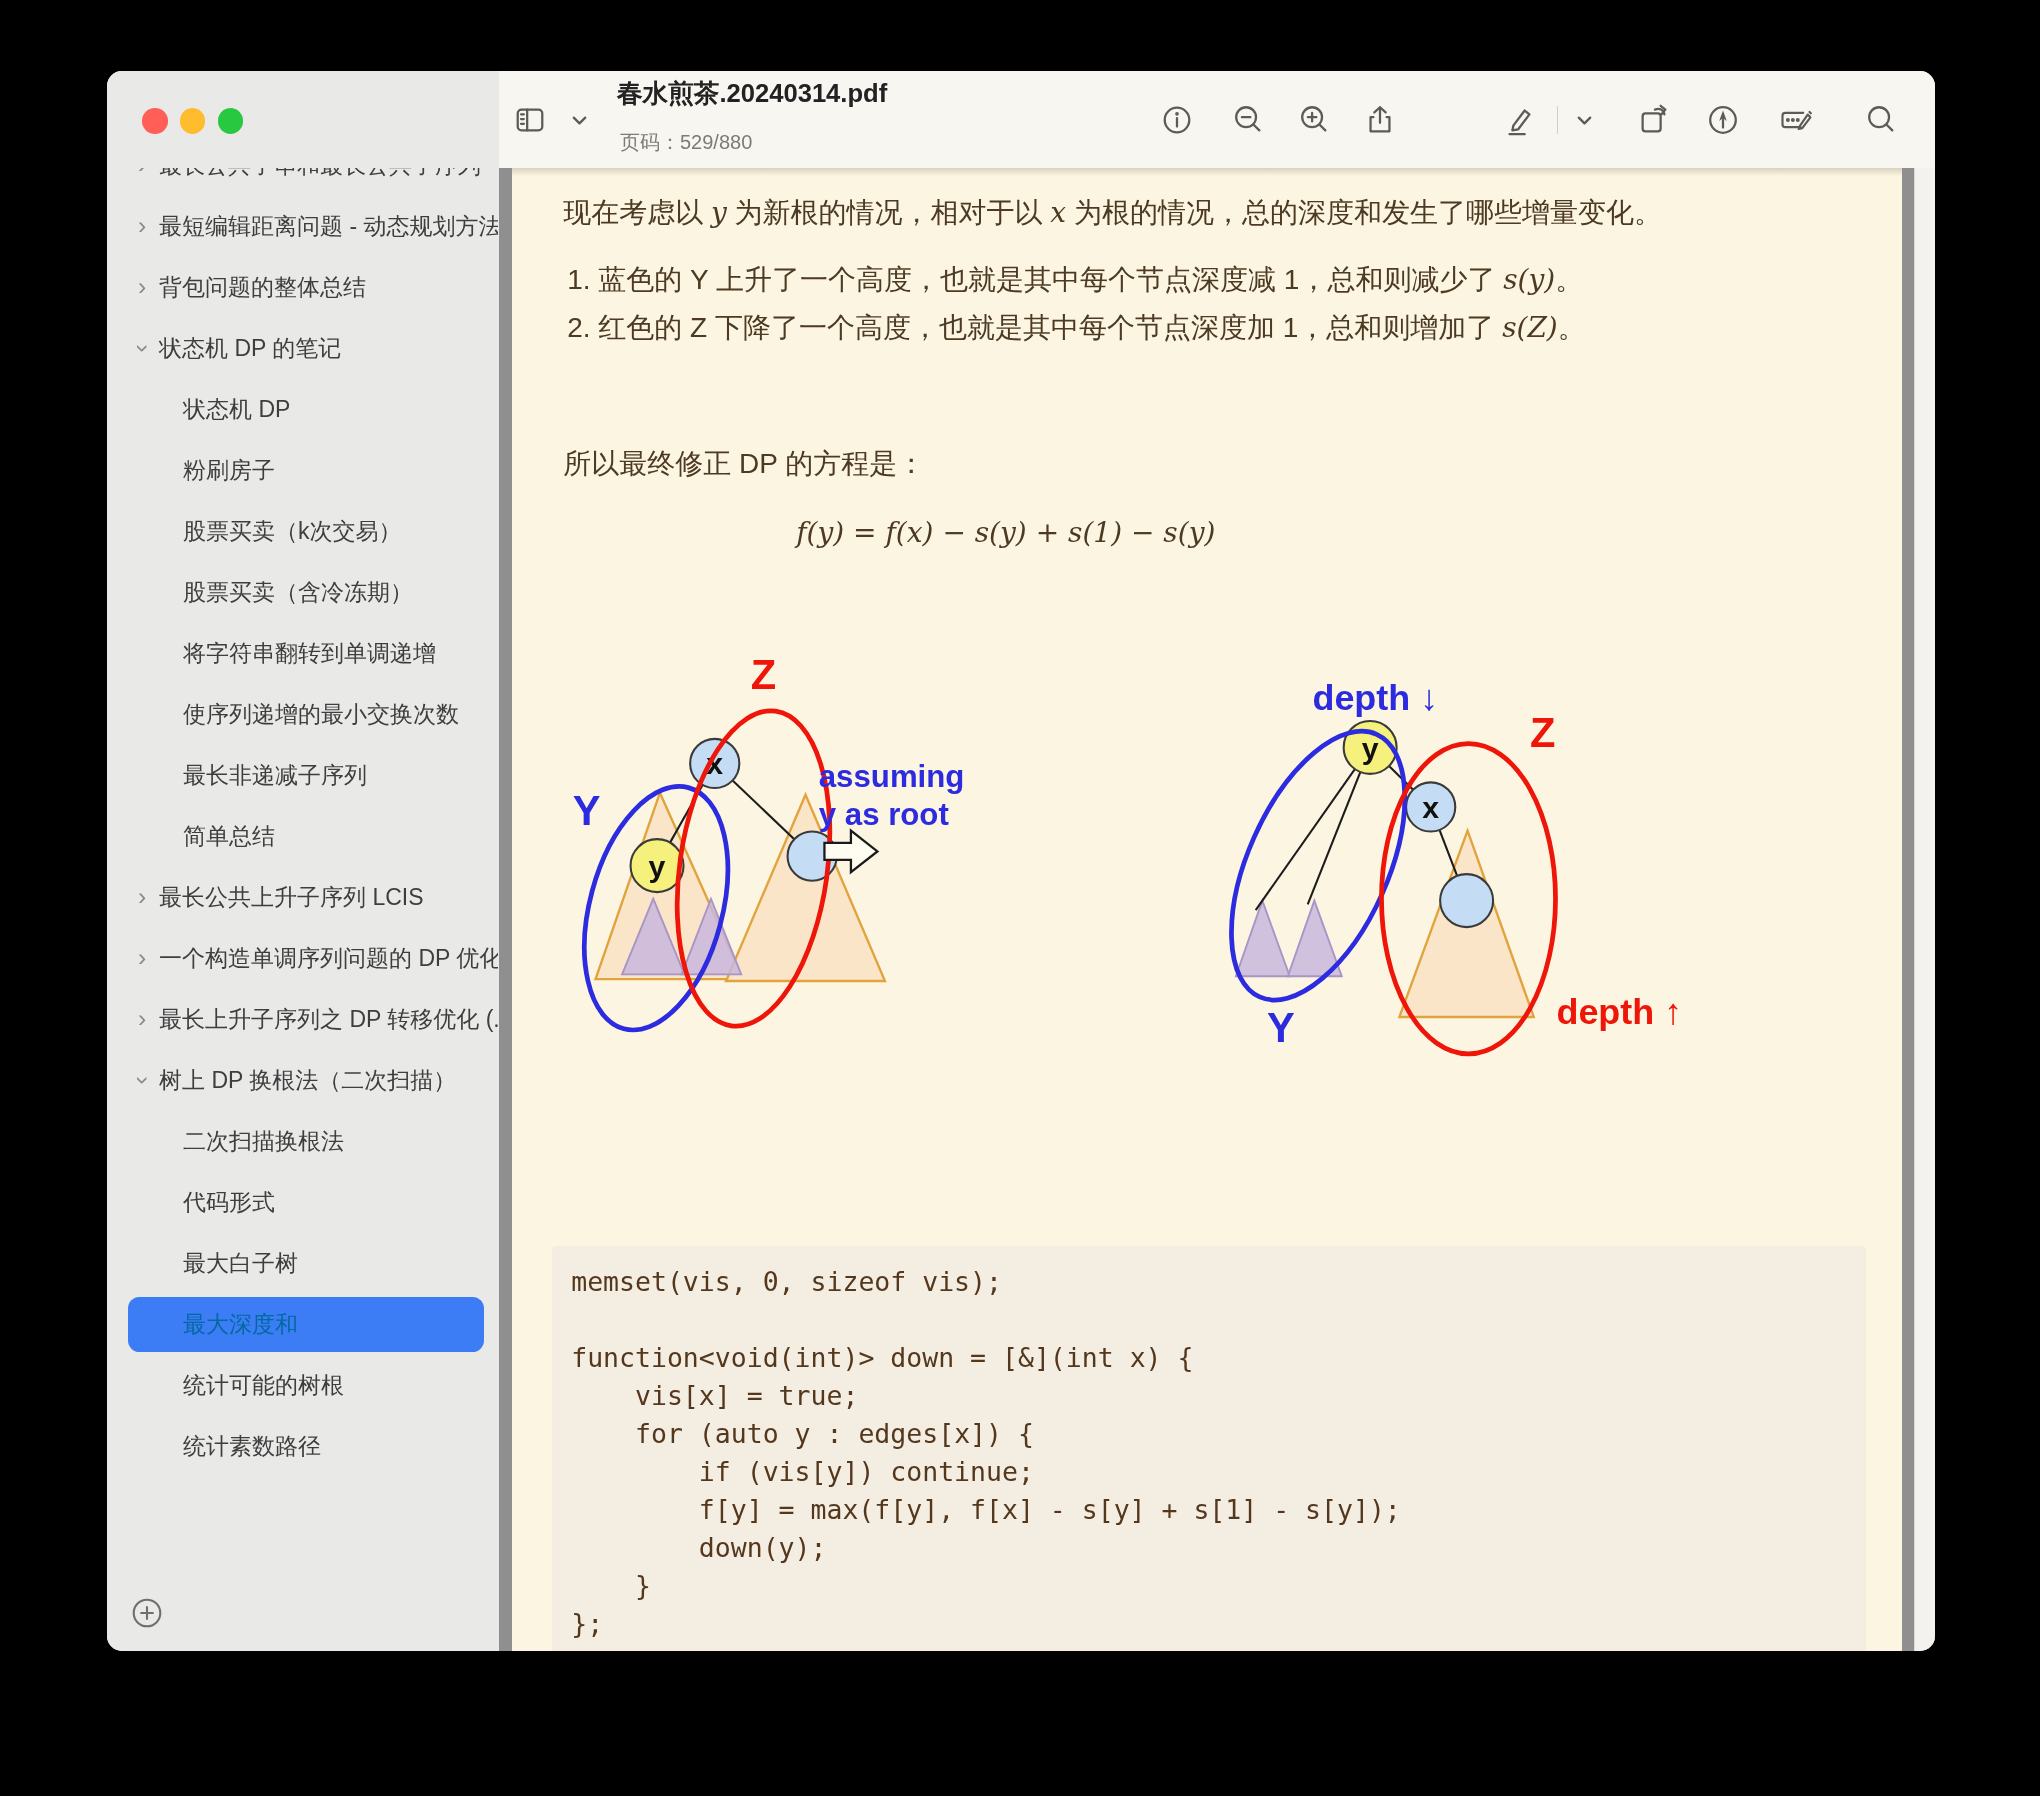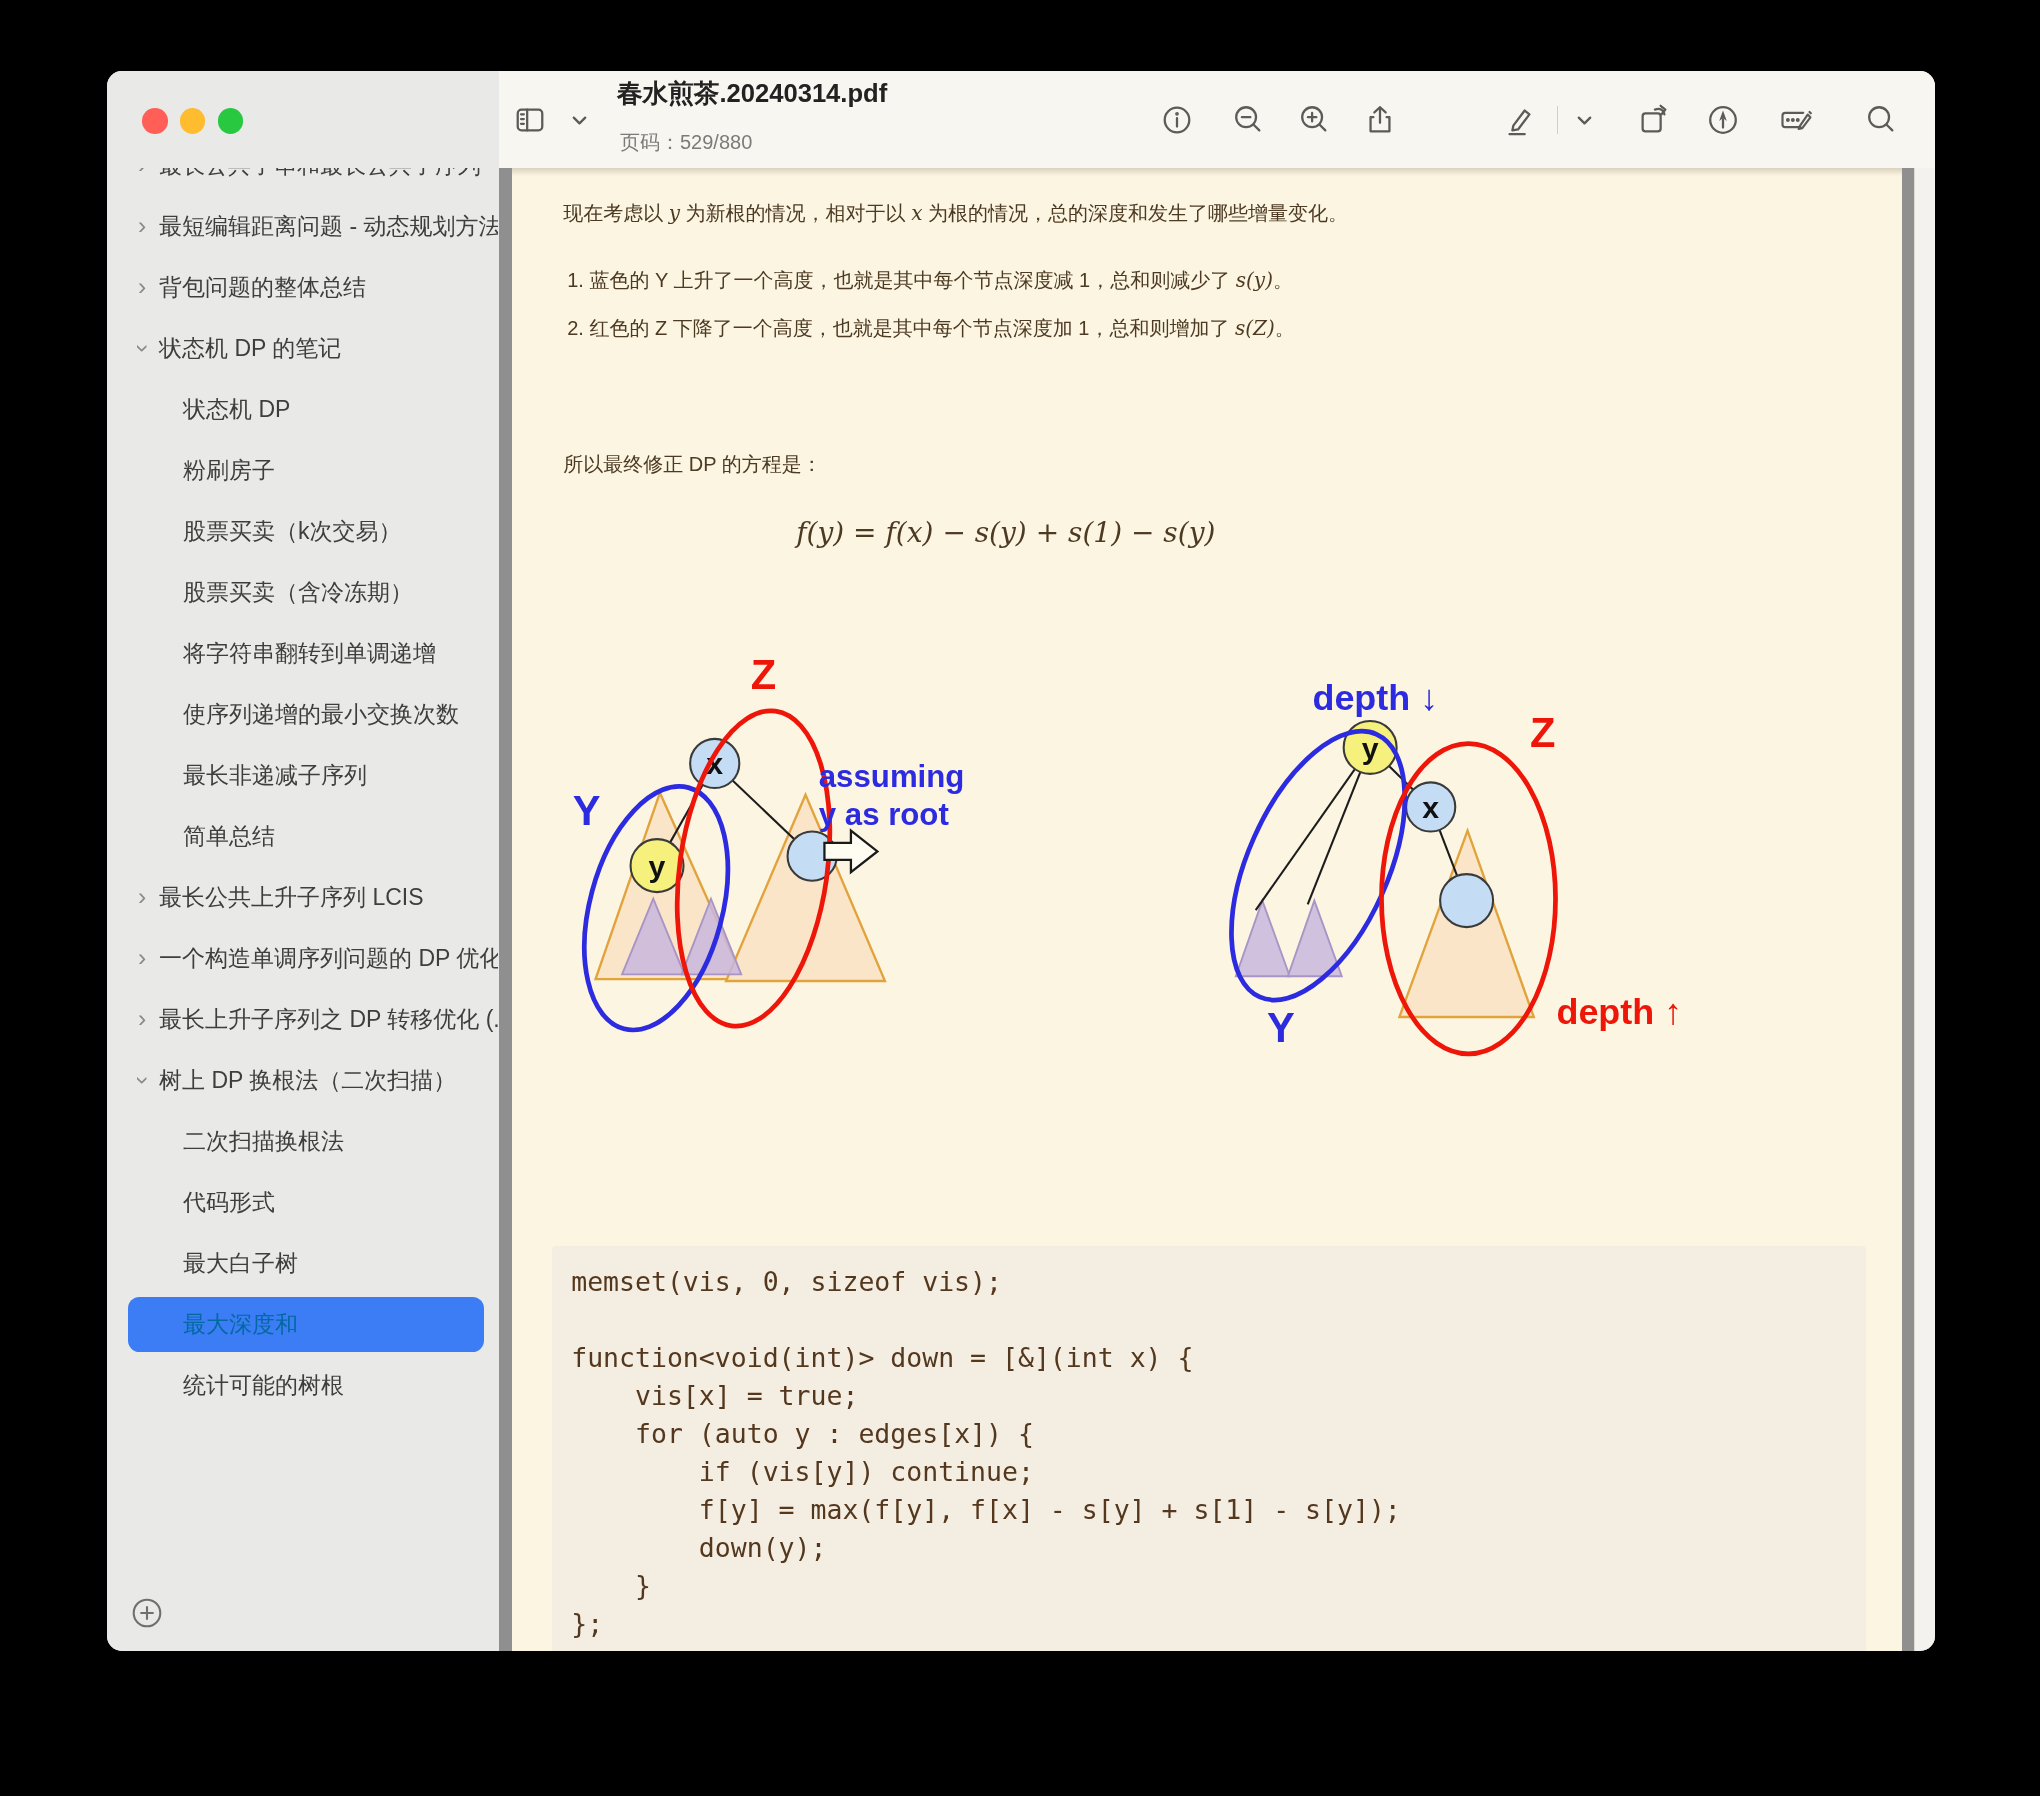--- a/index.html
+++ b/index.html
@@ -37,21 +37,21 @@
           justify-content:center;background:none;border:none;padding:0;cursor:pointer;}
   .tbicon svg{stroke:#5B5B57;fill:none;stroke-width:2.4;stroke-linecap:round;stroke-linejoin:round;}
   .tb-sep{position:absolute;left:1058px;top:35px;width:0.9px;height:28px;background:#D3CFC7;}
   
   .viewport{position:absolute;left:392px;top:97px;right:0;bottom:0;background:#8F8F8F;}
   .scrolltrack{position:absolute;right:0;top:0;width:20px;bottom:0;background:#F4F2EE;
                border-left:0.9px solid #DDDAD4;}
   .page{position:absolute;left:13.2px;top:0;width:1390px;bottom:0;background:#FCF5E1;overflow:hidden;}
   .page::before{content:"";position:absolute;left:0;top:0;right:0;height:7.6px;z-index:5;
                 background:linear-gradient(rgba(60,50,30,.18),rgba(60,50,30,0));}
-  .ptext{position:absolute;color:#4C3A23;font-size:20px;line-height:36px;white-space:nowrap;}
+  .ptext{position:absolute;color:#4C3A23;font-size:28px;line-height:36px;white-space:nowrap;}
   .math{font-family:"DejaVu Serif","Liberation Serif",serif;font-style:italic;}
   .formula{position:absolute;left:284px;top:348px;color:#4C3A23;font-size:28px;
            font-family:"DejaVu Serif","Liberation Serif",serif;font-style:italic;white-space:nowrap;}
   .section-head{position:absolute;left:40px;top:1009px;color:#C28414;font-size:28px;white-space:nowrap;}
   .section-head .marker{font-size:20px;vertical-align:2.8px;margin-right:11.4px;}
   .codeblock{position:absolute;left:40px;top:1078px;width:1314px;height:454px;background:#F4EDE2;
              border-radius:3.8px;}
   .codelines{padding:17px 0 0 19px;font-family:"DejaVu Sans Mono","Liberation Mono",monospace;
              font-size:26.5px;line-height:38px;color:#54381E;white-space:pre;}
   .kw{font-weight:normal;}
@@ -136,20 +136,23 @@
             </div>
             <div class="toc-item lvl1">
               <span class="lbl">最大白子树</span>
             </div>
             <div class="toc-item lvl1 selected">
               <div class="sel-bg"></div>
               <span class="lbl">最大深度和</span>
             </div>
             <div class="toc-item lvl1">
               <span class="lbl">统计可能的树根</span>
+            </div>
+            <div class="toc-item lvl1">
+              <span class="lbl">统计素数路径</span>
             </div>
             <div class="toc-item lvl1"></div>
           </div>
       </div>
       <button class="add-btn">
         <svg width="38" height="38" viewBox="0 0 40 40">
           <circle cx="20" cy="20" r="14" stroke="#6F6F6F" stroke-width="2.2" fill="none"></circle>
           <path d="M20 13 V27 M13 20 H27" stroke="#6F6F6F" stroke-width="2.2"></path>
         </svg>
       </button>

